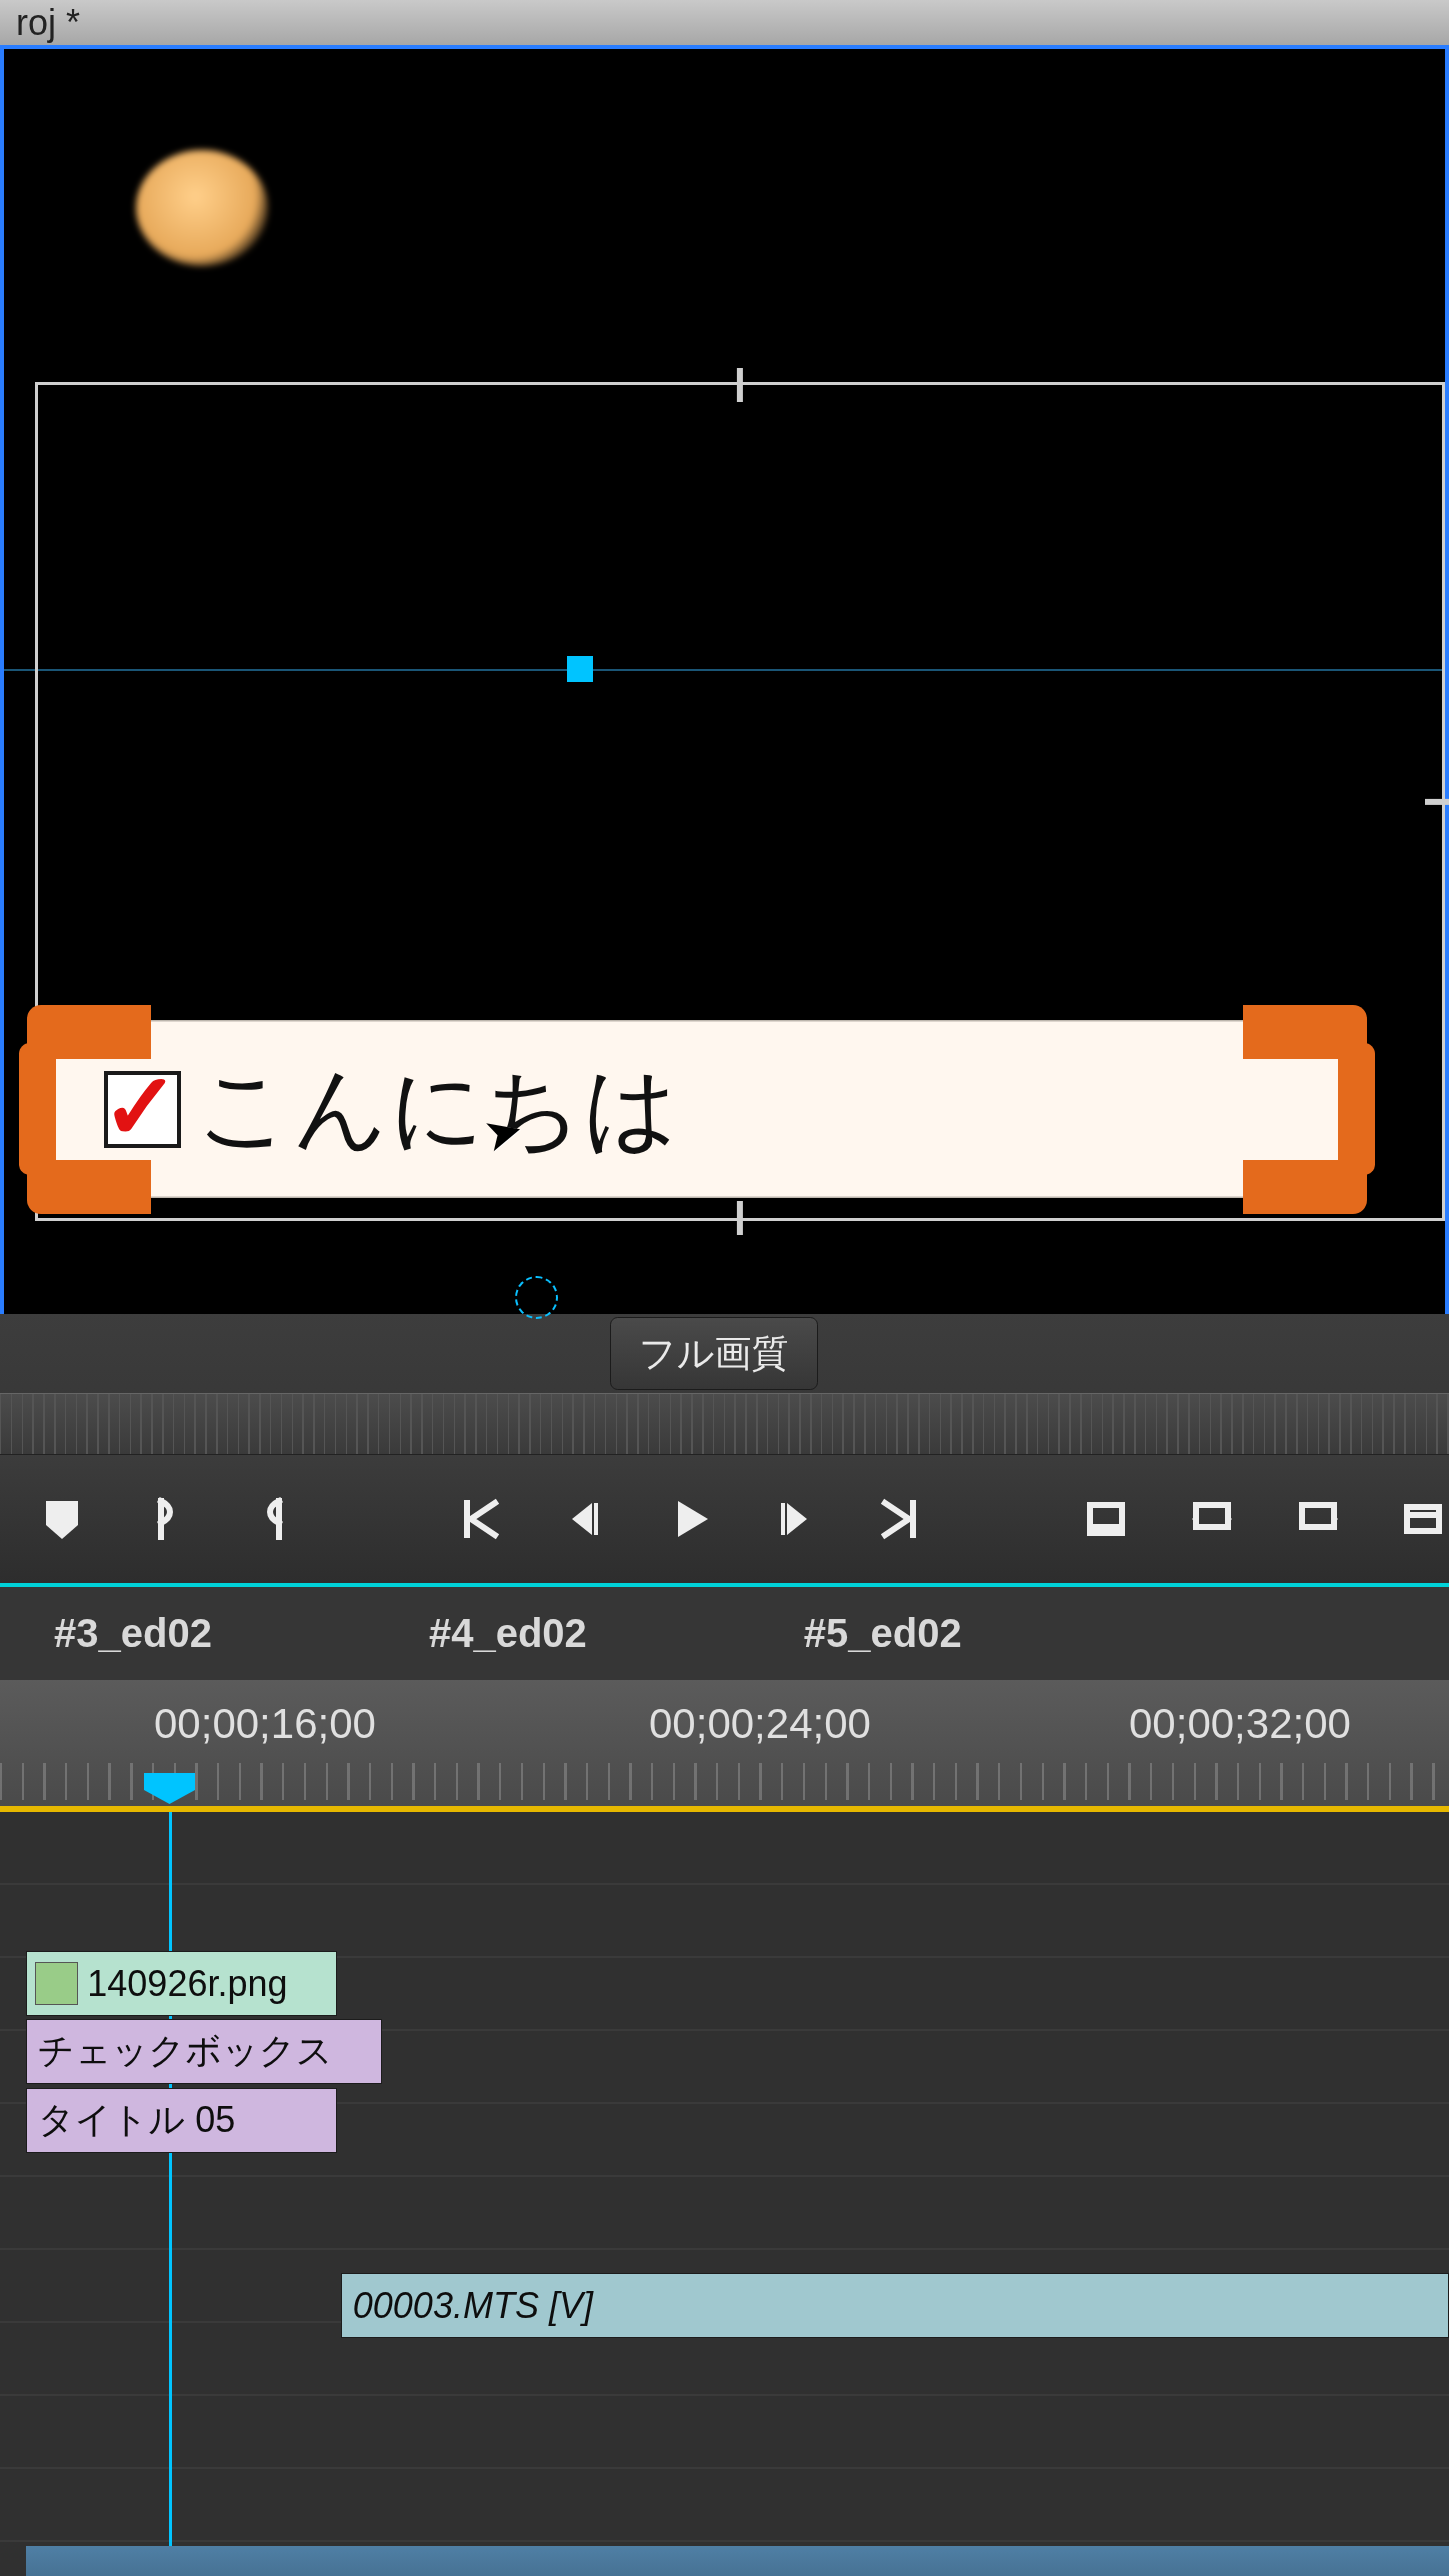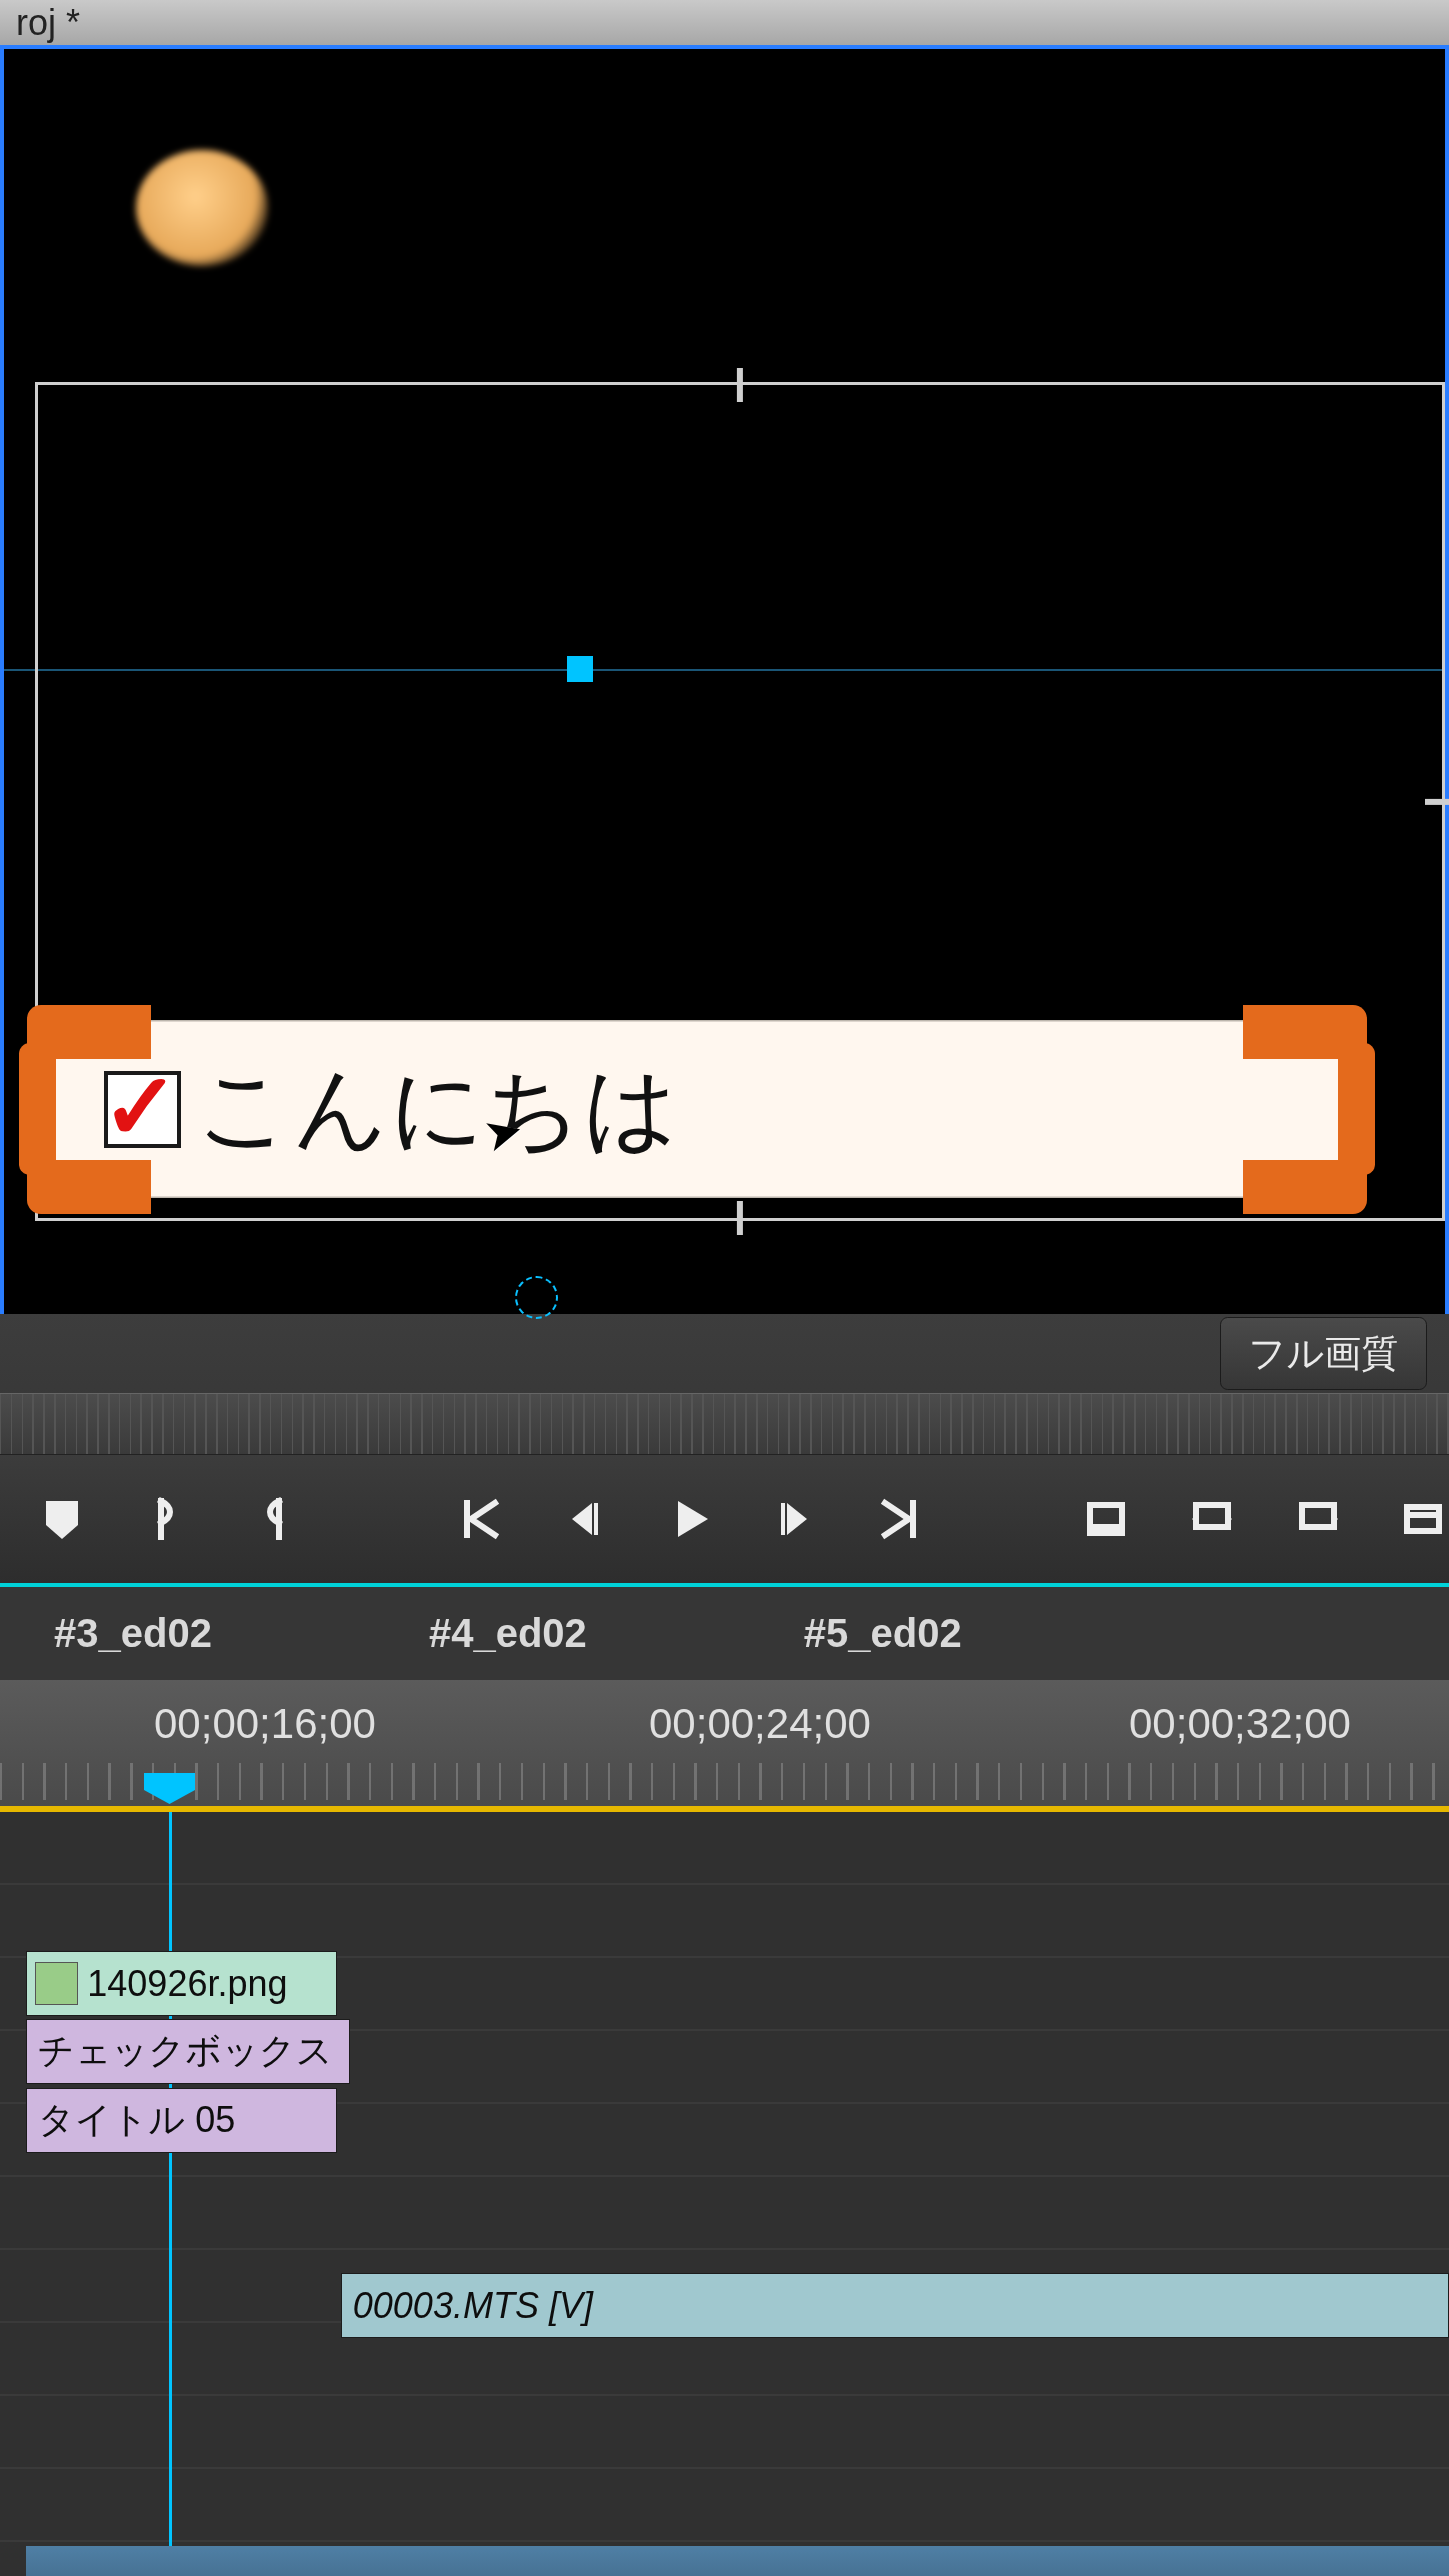--- a/index.html
+++ b/index.html
@@ -132,21 +132,21 @@
     width: 43px; height: 43px;
     border: 2.3px dashed #0ac0ff;
     border-radius: 50%;
   }
   
   .controls-outer {
     background: linear-gradient(#3d3d3d, #2e2e2e);
   }
   .quality-row {
     height: 79px;
-    display:flex; justify-content:flex-end; align-items:center;
+    display:flex; justify-content:center; align-items:center;
     padding-right: 21.7px;
   }
   .quality-btn {
     background: linear-gradient(#4a4a4a,#363636);
     border: 1.5px solid #1b1b1b;
     border-radius: 7.7px;
     color: #eaeaea;
     font-size: 37px;
     padding: 10.8px 28px;
   }
@@ -348,21 +348,21 @@
   <div class="playhead-cap"></div>
 </div>
 
 <div class="tracks">
   <div class="playhead-line"></div>
 
   <div class="clip mint" style="top:139px;left:26px;width:311px">
     <span class="thumb"></span>
     <span>140926r.png</span>
   </div>
-  <div class="clip lilac" style="top:207px;left:26px;width:324px">
+  <div class="clip lilac" style="top:207px;left:26px;width:356px">
     <span>チェックボックス</span>
   </div>
   <div class="clip lilac" style="top:276px;left:26px;width:311px">
     <span>タイトル 05</span>
   </div>
   <div class="clip video" style="top:461px;left:341px;width:1108px">
     <span>00003.MTS [V]</span>
   </div>
 
   <div class="bottom-blue"></div>

